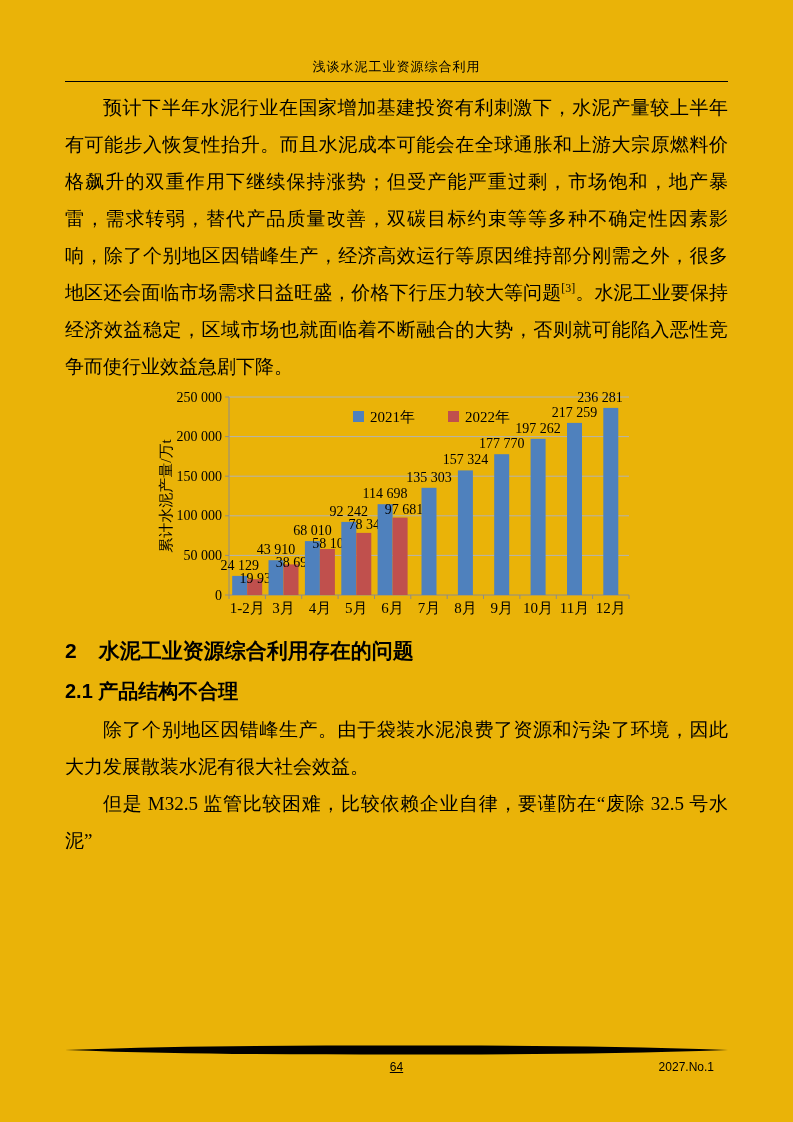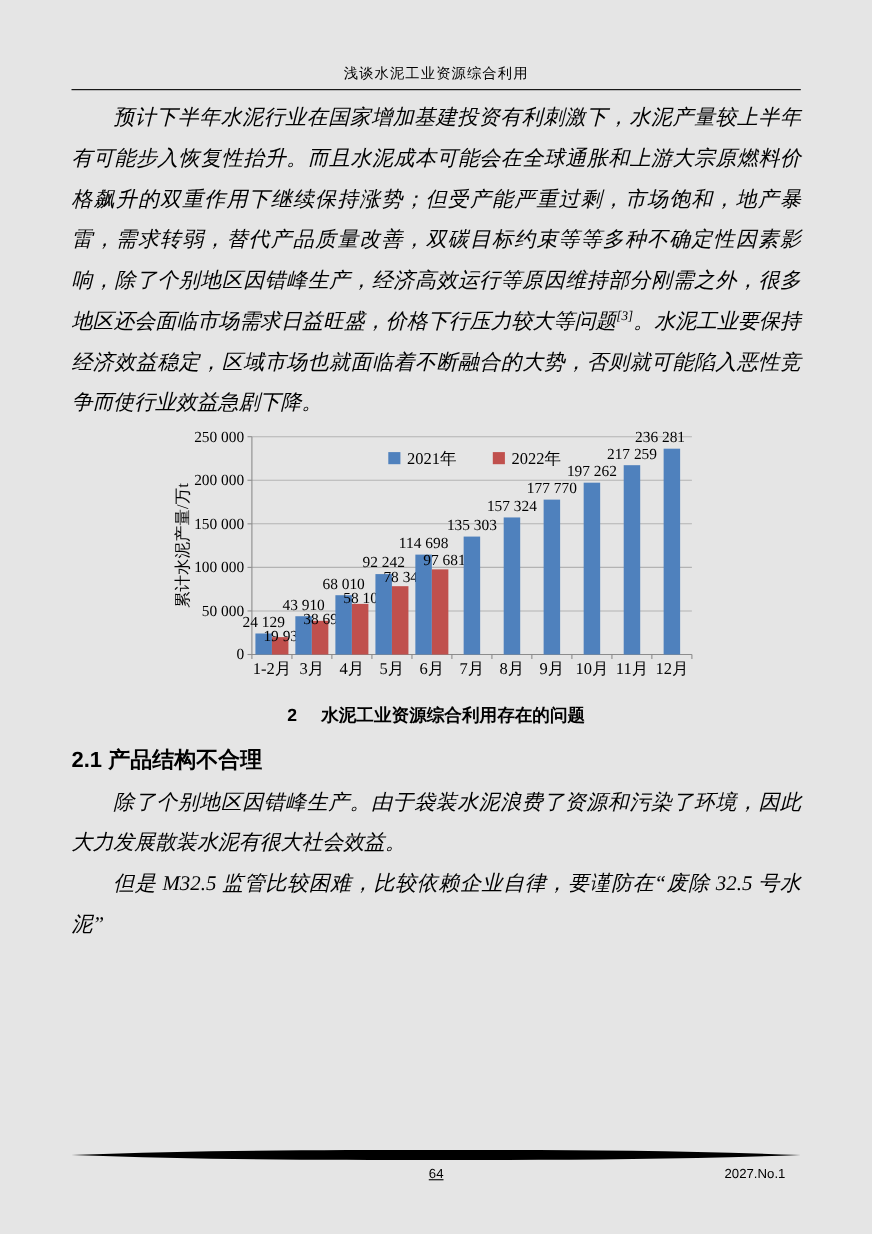--- a/index.html
+++ b/index.html
@@ -1,36 +1,36 @@
 <!DOCTYPE html>
 <html><head>
 <meta charset="utf-8">
 <style>
   html,body{margin:0;padding:0;background:#888;}
   .page{
-    position:relative;width:793px;height:1122px;background:#e5e5e5;
+    position:relative;width:793px;height:1122px;background:#eab308;
     margin:0 auto;overflow:hidden;color:#000;
     font-family:"Liberation Serif","DejaVu Serif",serif;
   }
   .content{position:absolute;left:65px;top:50px;width:663px;}
   .header-title{margin-top:8px;text-align:center;font-size:13px;line-height:18px;letter-spacing:1px;}
   .header-rule{margin-top:5px;border-top:1.5px solid #000;height:0;}
   .body-par{
     margin:0;font-size:19px;line-height:37px;text-align:justify;
-    text-indent:2em;word-break:break-all;font-style:italic;
+    text-indent:2em;word-break:break-all;
   }
   .par-1{margin-top:7px;}
   .par-2{margin-top:7px;}
   sup.cite{font-size:12px;line-height:0;vertical-align:super;}
   .figure{width:480px;margin:0 auto;height:240px;}
   .figure svg{overflow:visible;display:block;}
   .figure-caption{margin-top:3px;text-align:center;font-size:15px;line-height:20px;}
   .h2{
     margin-top:12px;font-family:"Liberation Sans","DejaVu Sans",sans-serif;
-    font-weight:bold;font-size:16px;line-height:28px;text-align:center;
+    font-weight:bold;font-size:21px;line-height:28px;
   }
   .h2 .h2-num{display:inline-block;margin-right:22px;}
   .h21{
     margin-top:13px;font-family:"Liberation Sans","DejaVu Sans",sans-serif;
     font-weight:bold;font-size:20px;line-height:26px;
   }
   .footer{position:absolute;left:65px;top:1044px;width:663px;}
   .footer-divider{display:block;}
   .footer-row{position:relative;margin-top:2px;height:18px;
     font-family:"Liberation Sans","DejaVu Sans",sans-serif;font-size:12px;line-height:18px;}

